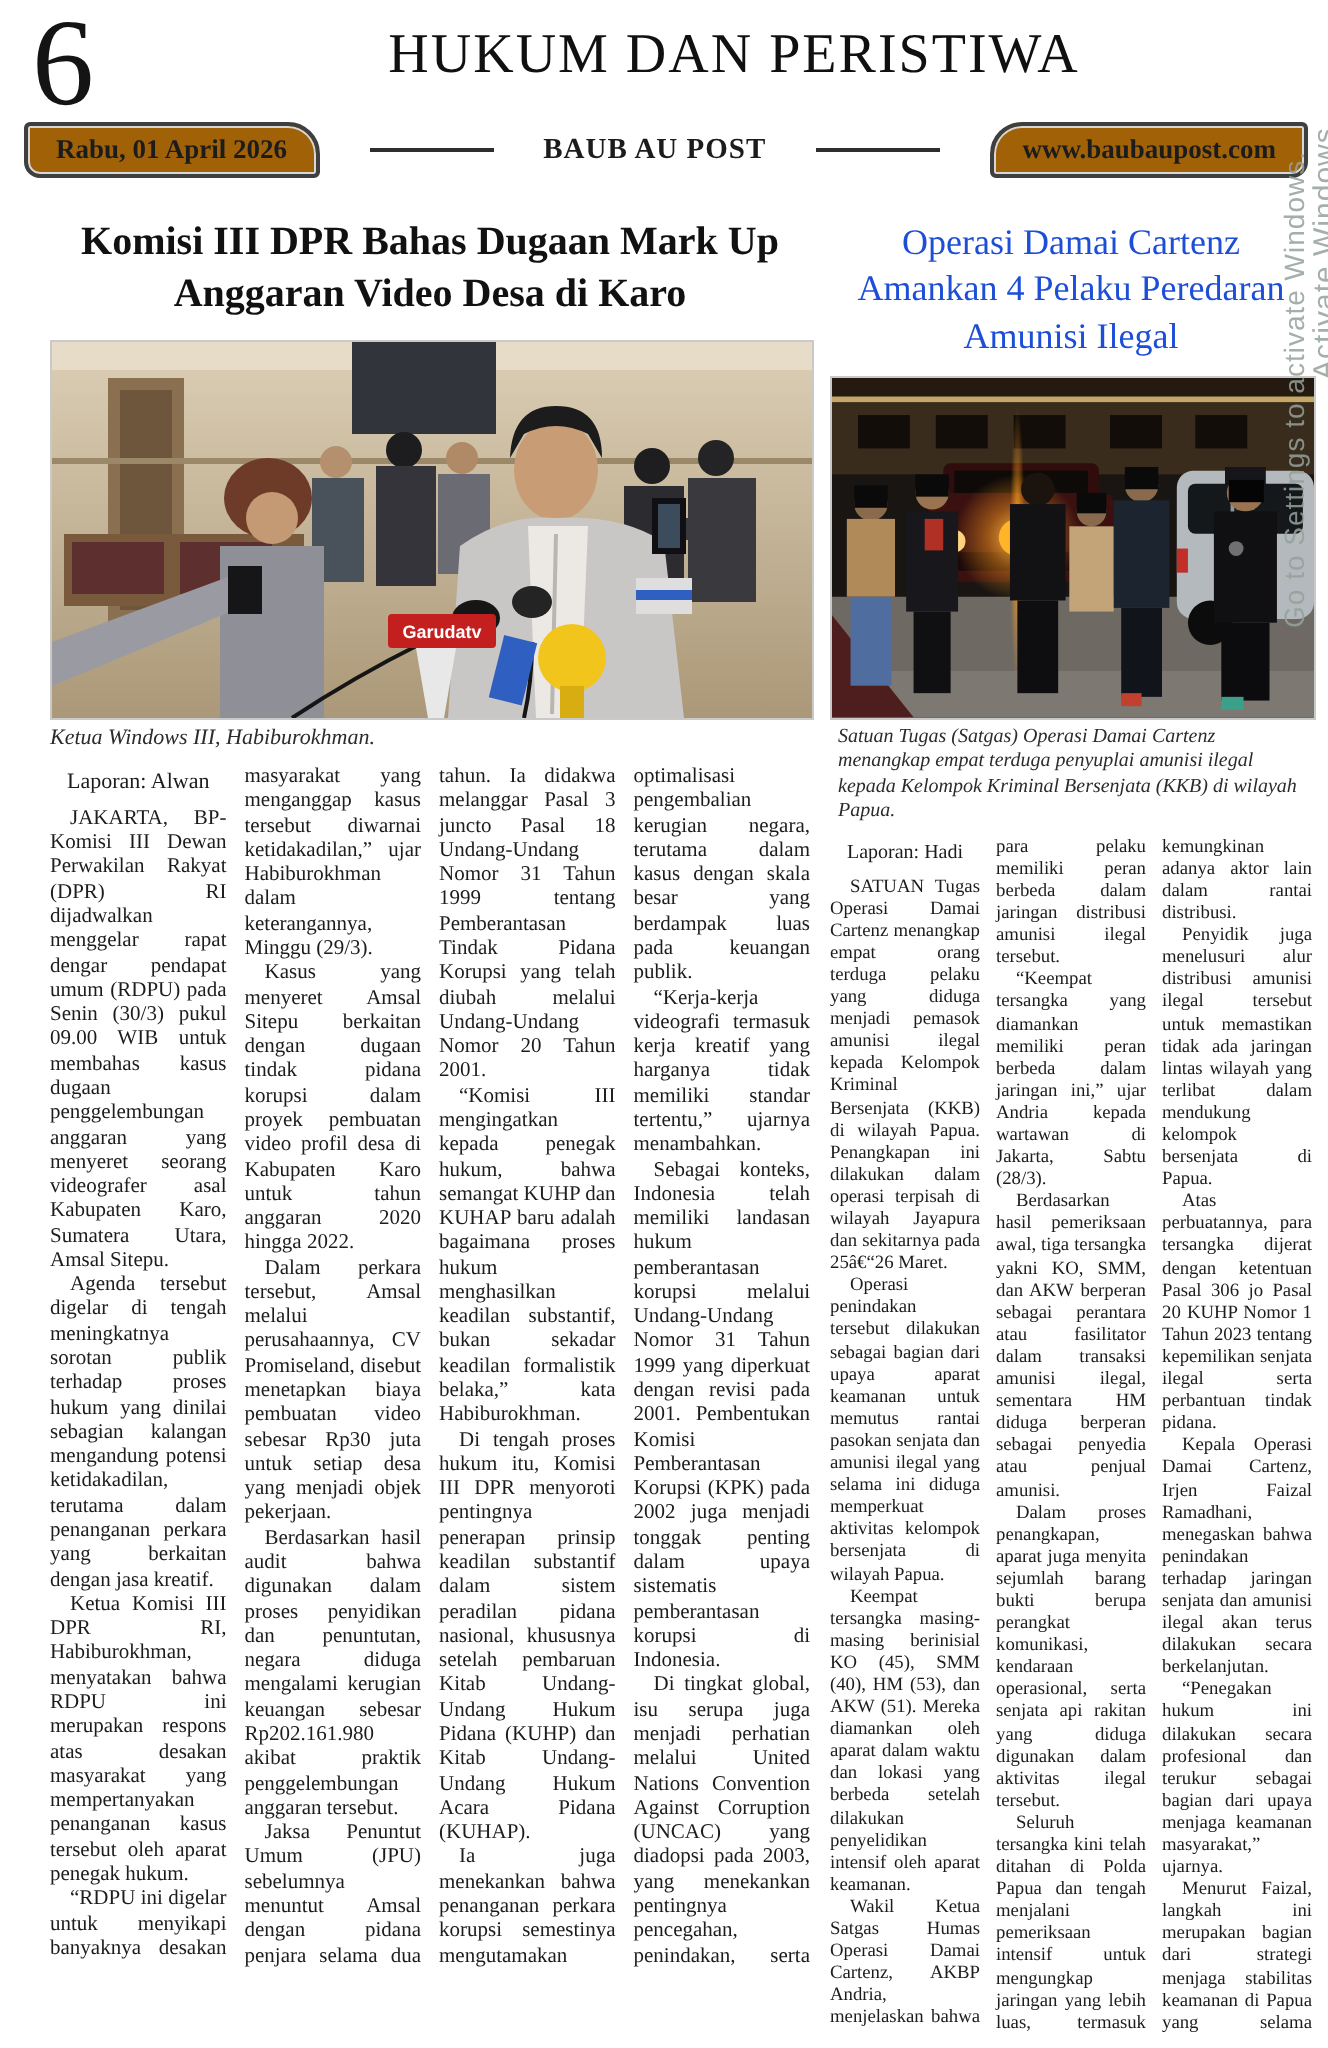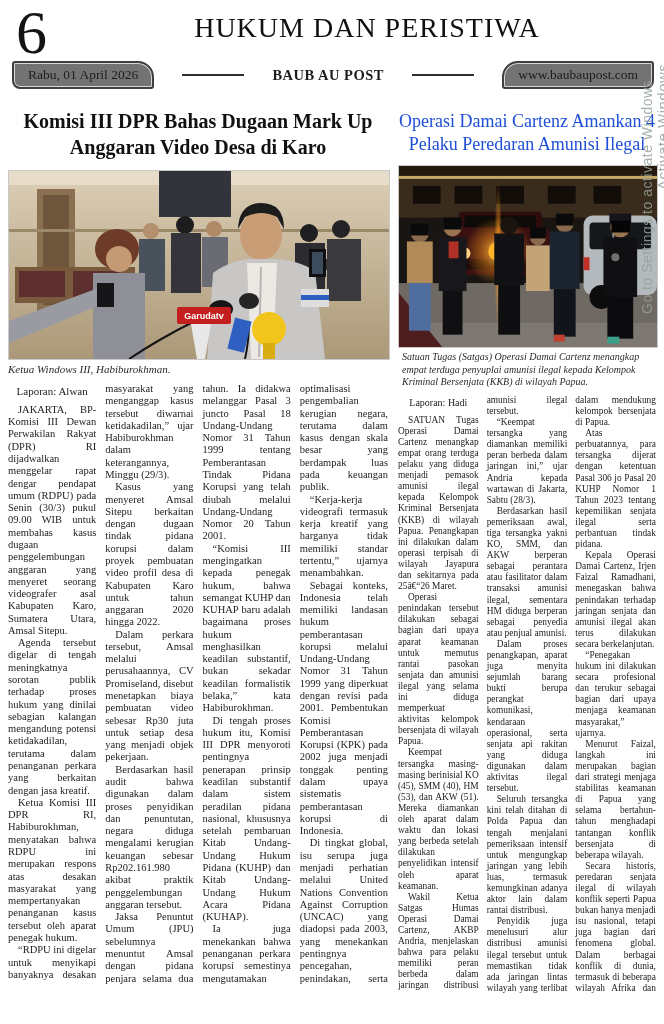--- a/index.html
+++ b/index.html
@@ -4,30 +4,30 @@
 <style>
   html,body{margin:0;padding:0;background:#ffffff;}
   .page{position:relative;width:664px;height:1024px;background:#fff;overflow:hidden;
         font-family:"Liberation Serif",serif;color:#1c1c1c;}
   
   .hdr{position:relative;height:102px;}
   .pagenum{position:absolute;left:16px;top:0px;font-size:62px;line-height:1.05;color:#141414;}
   .section-title{margin:0 10px 16px 80px;padding-top:12px;text-align:center;font-size:28px;
                  font-weight:400;letter-spacing:1px;white-space:nowrap;color:#101010;}
   .datebar{display:flex;align-items:center;margin:6px 10px 0 12px;height:30px;}
-  .datebox{border:2px solid #3f3f3f;box-shadow:inset 0 0 0 1px #d7d7d7;background:#737373;
-           font-weight:normal;font-size:13.5px;padding:4px 14px;white-space:nowrap;}
+  .datebox{border:2px solid #3f3f3f;box-shadow:inset 0 0 0 1px #d7d7d7;background:#a16207;
+           font-weight:bold;font-size:13.5px;padding:4px 14px;white-space:nowrap;}
   .datebox.left{border-radius:3px 16px 3px 8px;}
   .datebox.right{border-radius:16px 3px 8px 3px;}
   .spacer{flex:1;display:flex;align-items:center;justify-content:center;}
   .spacer .line{width:62px;height:2px;background:#2e2e2e;}
   .masthead{font-weight:bold;font-size:14.5px;letter-spacing:.5px;white-space:nowrap;}
   
   .main{display:flex;gap:10px;padding:0 8px;margin-top:4px;}
-  .art-left{flex:0 0 380px;}
+  .art-left{flex:0 0 380px;margin-left:17px;}
   .art-right{flex:1;min-width:0;}
   .art-left h2{margin:2px 4px 10px;font-size:20px;line-height:1.3;text-align:center;font-weight:700;color:#111;}
   .art-right h2{margin:4px 0 8px;font-size:18px;line-height:1.3;text-align:center;font-weight:400;color:#1d4ed8;}
   figure{margin:0;}
   .photo{display:block;width:100%;border:1px solid #c9c9c9;background:#888;}
   .cap{font-style:italic;text-align:left;color:#2b2b2b;}
   .art-left .cap{font-size:11px;margin:3px 0 8px;}
   .art-right .cap{font-size:10px;line-height:1.25;margin:3px 4px 6px;}
   .body{text-align:justify;overflow:hidden;column-fill:auto;}
   .body4{column-count:4;column-gap:9px;height:602px;font-size:10.5px;line-height:1.17;}

